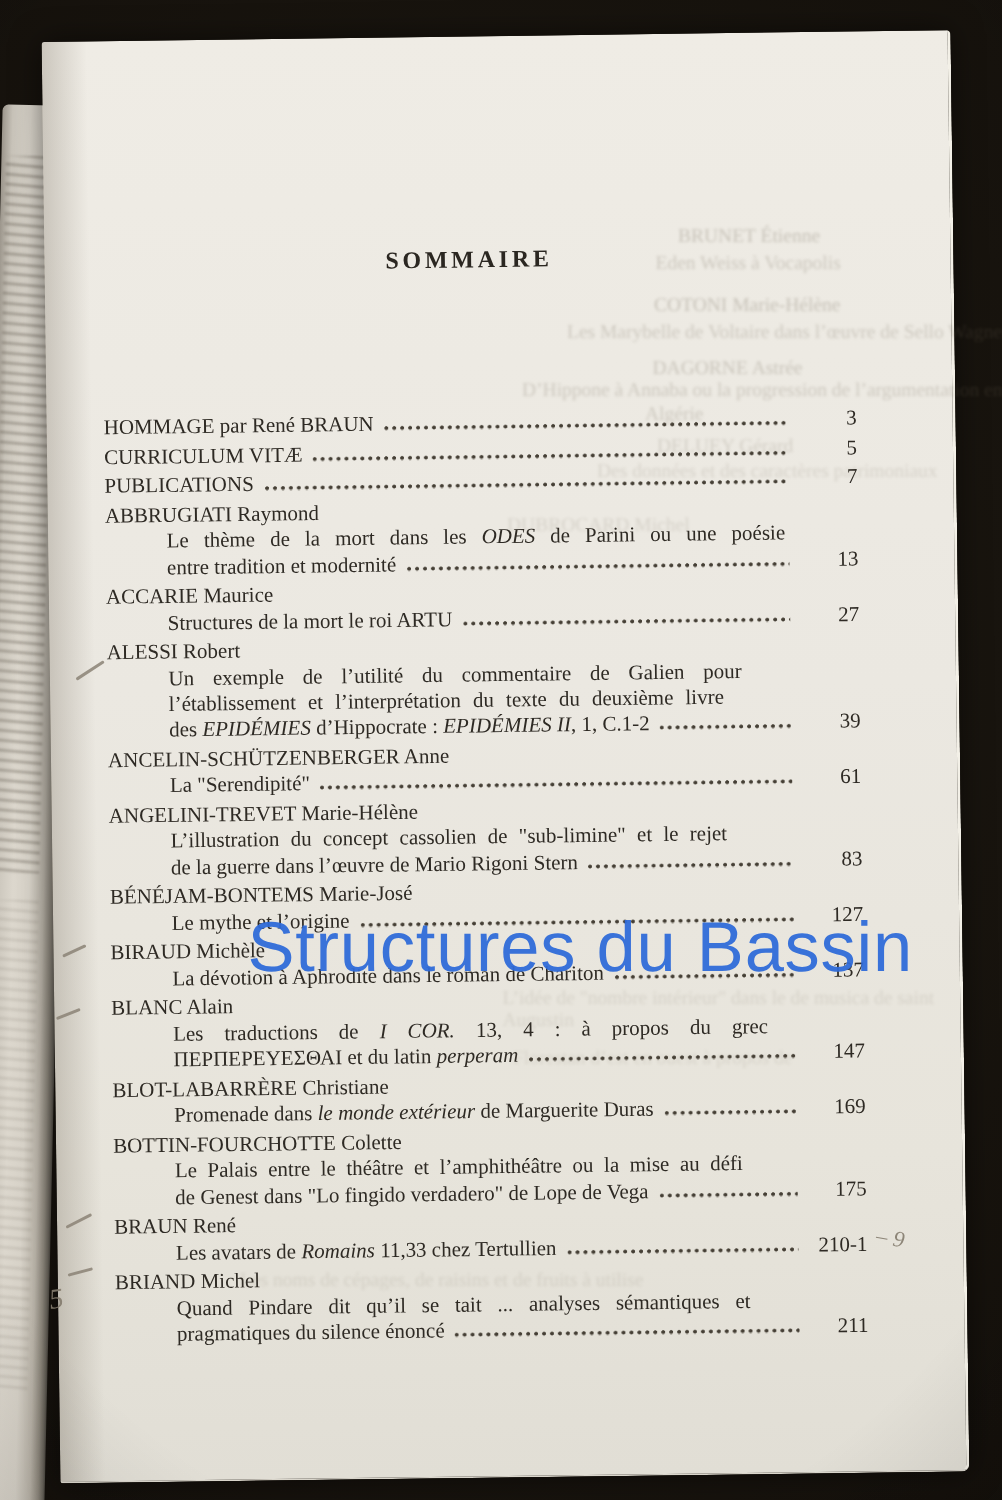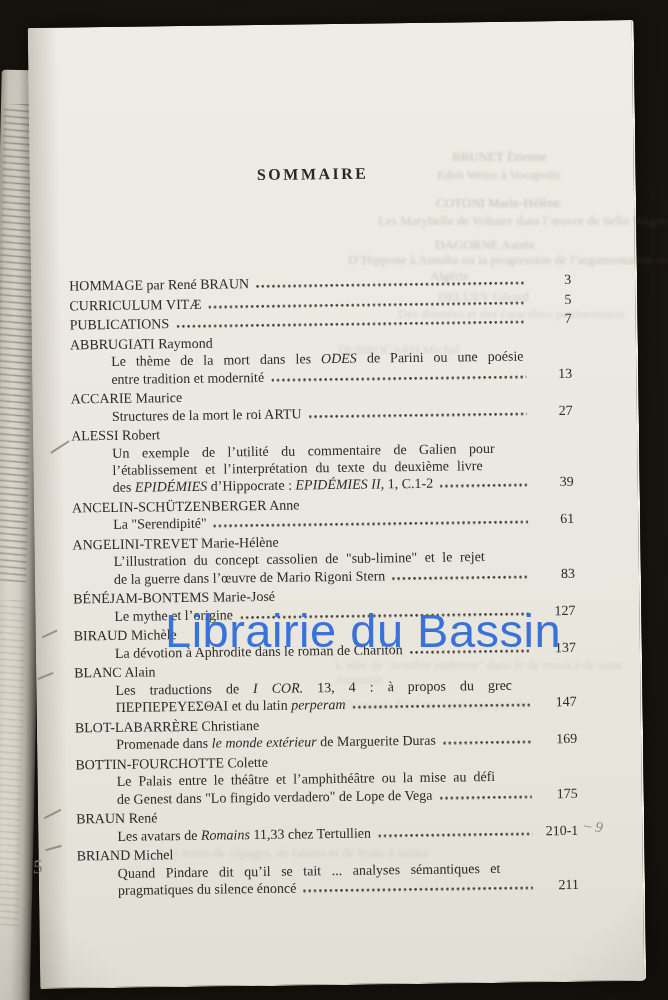--- a/index.html
+++ b/index.html
@@ -240,14 +240,14 @@
   <div>
       <div class="stroke" style="left: 49px; top: 446px; width: 22px; transform: rotate(-33deg);"></div>
       <div class="stroke" style="left: 41px; top: 633px; width: 17px; transform: rotate(-25deg);"></div>
       <div class="stroke" style="left: 37px; top: 675px; width: 17px; transform: rotate(-22deg);"></div>
       <div class="stroke" style="left: 43px; top: 813px; width: 19px; transform: rotate(-27deg);"></div>
       <div class="stroke" style="left: 45px; top: 847px; width: 17px; transform: rotate(-15deg);"></div>
       <span class="hand" style="left: 33px; top: 856px; font-size: 19px; font-style: italic; transform: rotate(-8deg);">5</span>
       <span class="hand" style="left: 584px; top: 818px; font-size: 15px; font-style: italic; transform: rotate(10deg);">– 9</span>
     </div>
 
-  <div class="watermark" style="color: rgb(47, 107, 217);">Librairie du Bassin</div>
+  <div class="watermark" style="color: rgb(47, 107, 217);">Structures du Bassin</div>
 </div>
 
 </body></html>

